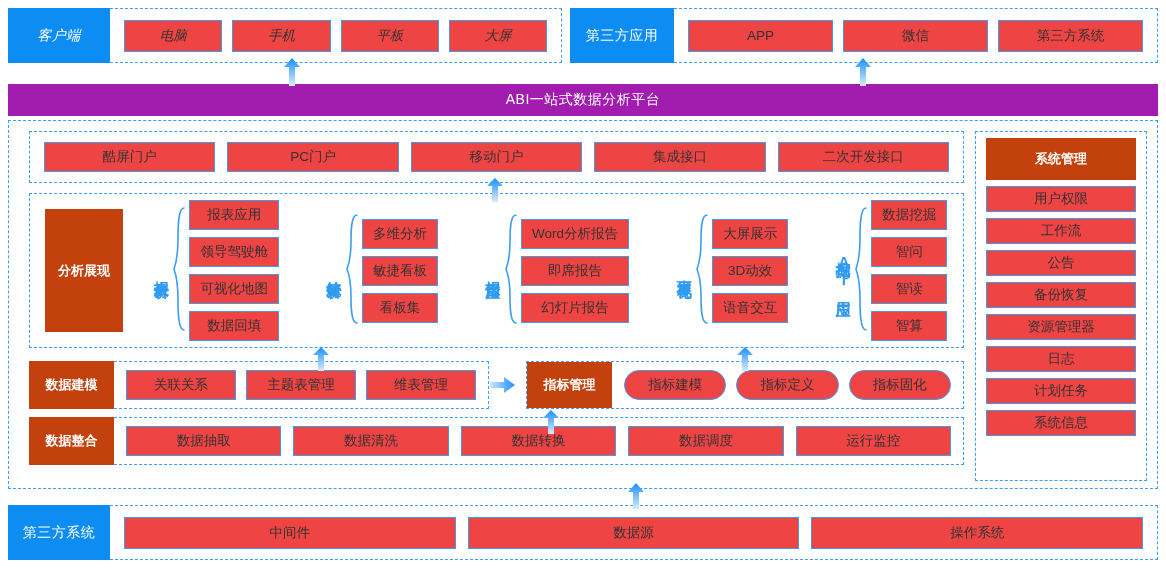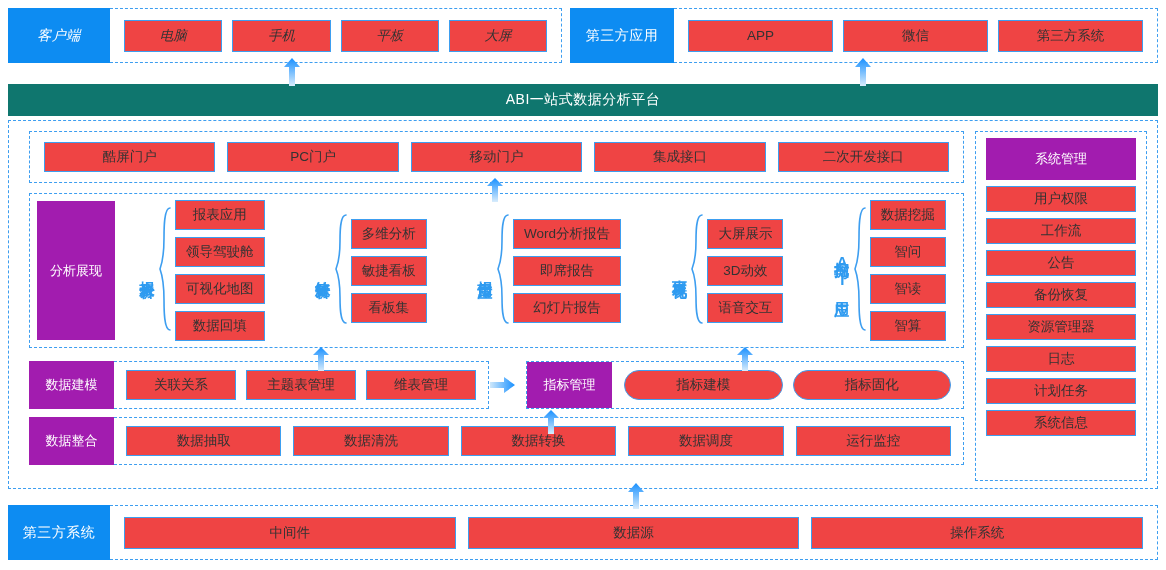--- a/index.html
+++ b/index.html
@@ -21,27 +21,28 @@
     background: #0d8cf2;
     color: #ffffff;
     display: flex;
     align-items: center;
     justify-content: center;
     font-size: 14px;
     letter-spacing: .5px;
     flex: 0 0 auto;
   }
   .tag-light {
-    background: #a21caf;
+    background: #c2410c;
     color: #ffffff;
     display: flex;
     align-items: center;
     justify-content: center;
     font-size: 13px;
     flex: 0 0 auto;
+    font-weight: bold;
   }
   .cell {
     border: 1px solid #3d9ef0;
     background: #ef4444;
     color: #333333;
     display: flex;
     align-items: center;
     justify-content: center;
     font-size: 13.5px;
     white-space: nowrap;
@@ -69,21 +70,21 @@
   #client-row  { left: 8px;  width: 554px; font-style: italic; }
   #client-row .tag { width: 102px; }
   #thirdparty-row { left: 570px; width: 588px; }
   #thirdparty-row .tag { width: 104px; }
 
   
   #platform-bar {
     position: absolute;
     left: 8px; top: 84px;
     width: 1150px; height: 32px;
-    background: #0f766e;
+    background: #a21caf;
     color: #fff;
     display: flex; align-items: center; justify-content: center;
     font-size: 14px;
     letter-spacing: .5px;
   }
 
   
   #platform-body {
     position: absolute;
     left: 8px; top: 120px;
@@ -104,21 +105,21 @@
 
   
   #analysis-block {
     position: absolute;
     left: 20px; top: 72px;
     width: 935px; height: 155px;
     border: 1px dashed #3d9ef0;
     display: flex;
     align-items: stretch;
   }
-  #analysis-block > .tag-light { width: 78px; margin: 7px; }
+  #analysis-block > .tag-light { width: 78px; margin: 15px; }
   #analysis-groups {
     flex: 1 1 auto;
     display: flex;
     align-items: center;
     justify-content: space-around;
     padding: 0 6px;
     gap: 28px;
   }
   .group {
     display: flex;
@@ -376,20 +377,21 @@
               </linearGradient>
             </defs>
             <path d="M0 6 L14 6 L14 1 L25 9 L14 17 L14 12 L0 12 Z" fill="url(#gr)"></path>
           </svg>
       </div>
 
       <div id="modeling-right">
         <div class="tag-light">指标管理</div>
         <div class="rcells">
           <div class="cell">指标建模</div>
+          <div class="cell">指标定义</div>
           <div class="cell">指标固化</div>
         </div>
       </div>
     </div>
 
     <div id="integration-row">
       <div class="tag-light">数据整合</div>
       <div class="dashwrap">
         <div class="cell">数据抽取</div>
         <div class="cell">数据清洗</div>

